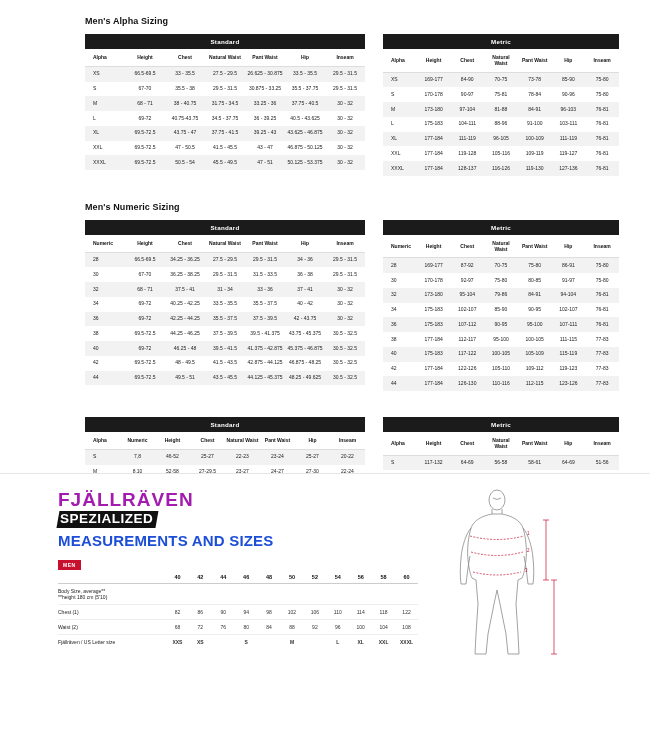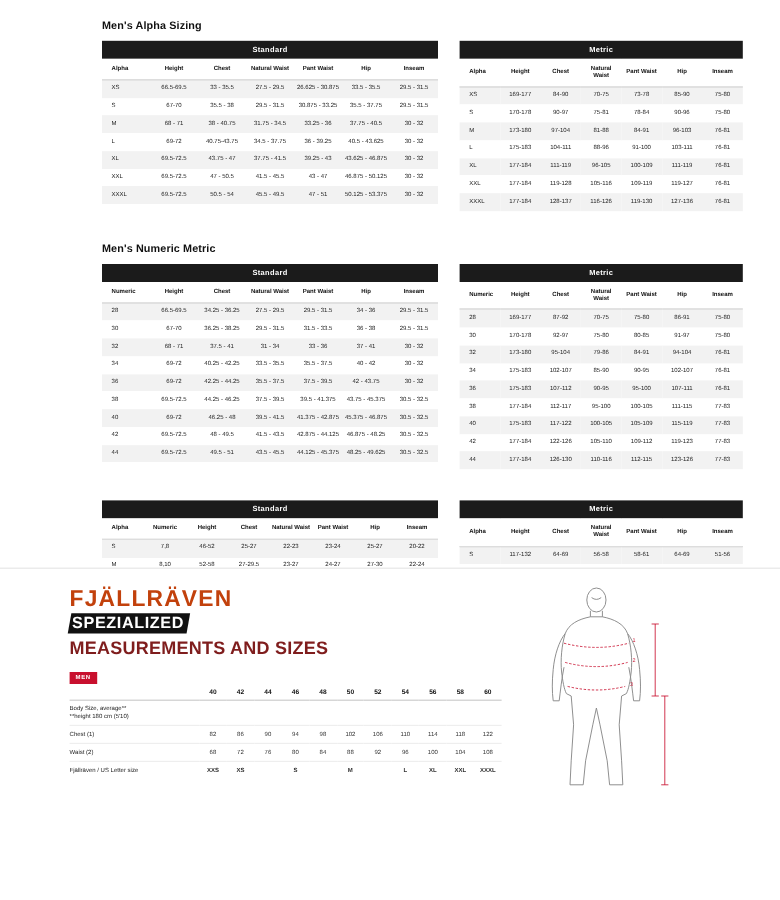--- a/index.html
+++ b/index.html
@@ -100,21 +100,21 @@
     position: absolute;
     left: 58px;
     top: 16px;
     width: 180px;
   }
   .brand-top {
     font-family: "Liberation Sans", sans-serif;
     font-weight: bold;
     font-size: 19px;
     letter-spacing: 1px;
-    color: #c2410c;
+    color: #a21caf;
     line-height: 1;
   }
   .brand-sub {
     display: inline-block;
     background: #111;
     color: #fff;
     font-weight: bold;
     font-size: 13.5px;
     letter-spacing: 0.5px;
     padding: 1px 4px 2px 2px;
@@ -124,21 +124,21 @@
   }
   .brand-sub span { display: inline-block; transform: skewX(10deg); }
 
   .meas-title {
     position: absolute;
     left: 58px;
     top: 58px;
     font-size: 15px;
     font-weight: bold;
     letter-spacing: 0.2px;
-    color: #7f1d1d;
+    color: #1d4ed8;
   }
   .men-label {
     position: absolute;
     left: 58px;
     top: 86px;
     background: #c8102e;
     color: #fff;
     font-size: 5px;
     font-weight: bold;
     padding: 2px 5px;
@@ -359,21 +359,21 @@
               </tr>
           </tbody>
         </table>
       </div>
     </div>
   </div>
 
   <div class="gap-lg"></div>
 
   <div class="section">
-    <div class="section-title">Men's Numeric Metric</div>
+    <div class="section-title">Men's Numeric Sizing</div>
     <div class="tables-row">
       <div class="tbl-wrap standard">
         <table class="sz">
           <caption>Standard</caption>
           <thead>
             <tr>
               <th class="first">Numeric</th>
               <th>Height</th>
               <th>Chest</th>
               <th>Natural Waist</th>

